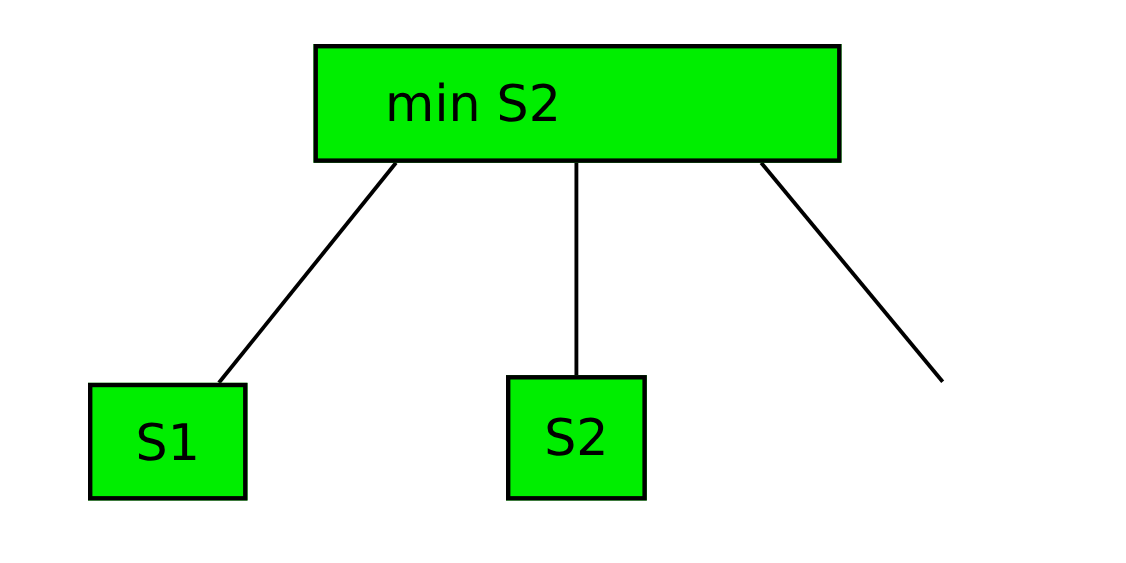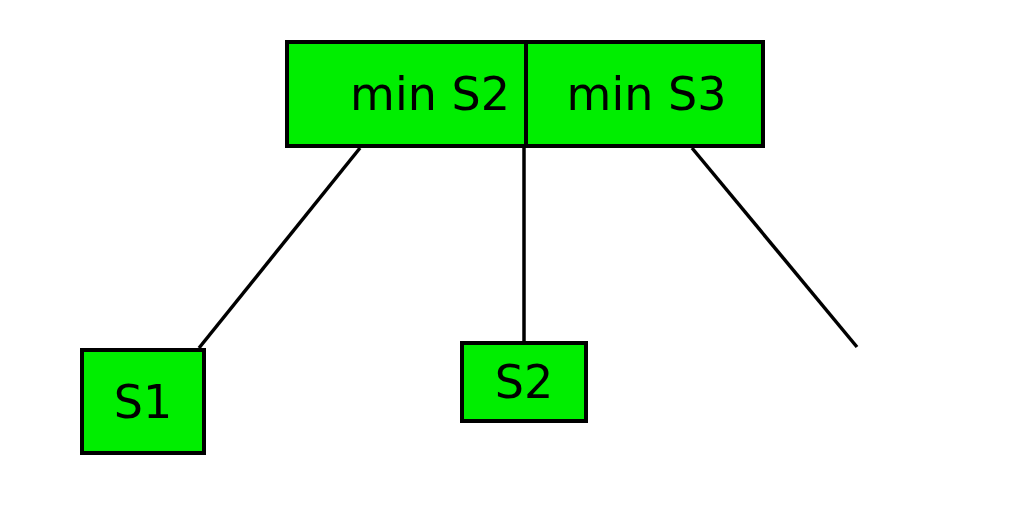--- a/index.html
+++ b/index.html
@@ -44,39 +44,38 @@
     line-height: 1;
     letter-spacing: 0px;
     white-space: nowrap;
   }
   .cell.split-right {
     border-left: 4px solid #000000;
   }
   #node-top    { left: 285px; top: 40px;  width: 480px; height: 108px; }
   #node-top .cell-left  { flex: 0 0 235px; padding-left: 47px; }
   #node-top .cell-right { flex: 0 0 241px; }
-  #node-s1 { left: 80px;  top: 348px; width: 126px; height: 107px; }
-  #node-s2 { left: 460px; top: 341px; width: 128px; height: 82px; }
+  #node-s1 { left: 80px;  top: 348px; width: 145px; height: 107px; }
+  #node-s2 { left: 460px; top: 341px; width: 128px; height: 114px; }
   #node-s3 { left: 850px; top: 347px; width: 127px; height: 108px; }
   #node-s1 .cell, #node-s2 .cell, #node-s3 .cell { font-size: 46px; }
 </style>
 </head>
 <body>
 
 <div id="canvas">
 
   <svg id="edge-layer" width="1024" height="512" viewBox="0 0 1024 512" xmlns="http://www.w3.org/2000/svg">
     <line x1="360" y1="148" x2="199" y2="348" stroke="#000000" stroke-width="3.5" stroke-linecap="butt"></line>
     <line x1="524" y1="148" x2="524" y2="341" stroke="#000000" stroke-width="3.5" stroke-linecap="butt"></line>
     <line x1="692" y1="148" x2="857" y2="347" stroke="#000000" stroke-width="3.5" stroke-linecap="butt"></line>
   </svg>
 
   <div id="node-top" class="node">
     <div class="cell cell-left">min S2</div>
-    <div class="cell cell-right split-right">min S3</div>
   </div>
 
   <div id="node-s1" class="node">
     <div class="cell">S1</div>
   </div>
 
   <div id="node-s2" class="node">
     <div class="cell">S2</div>
   </div>
 

